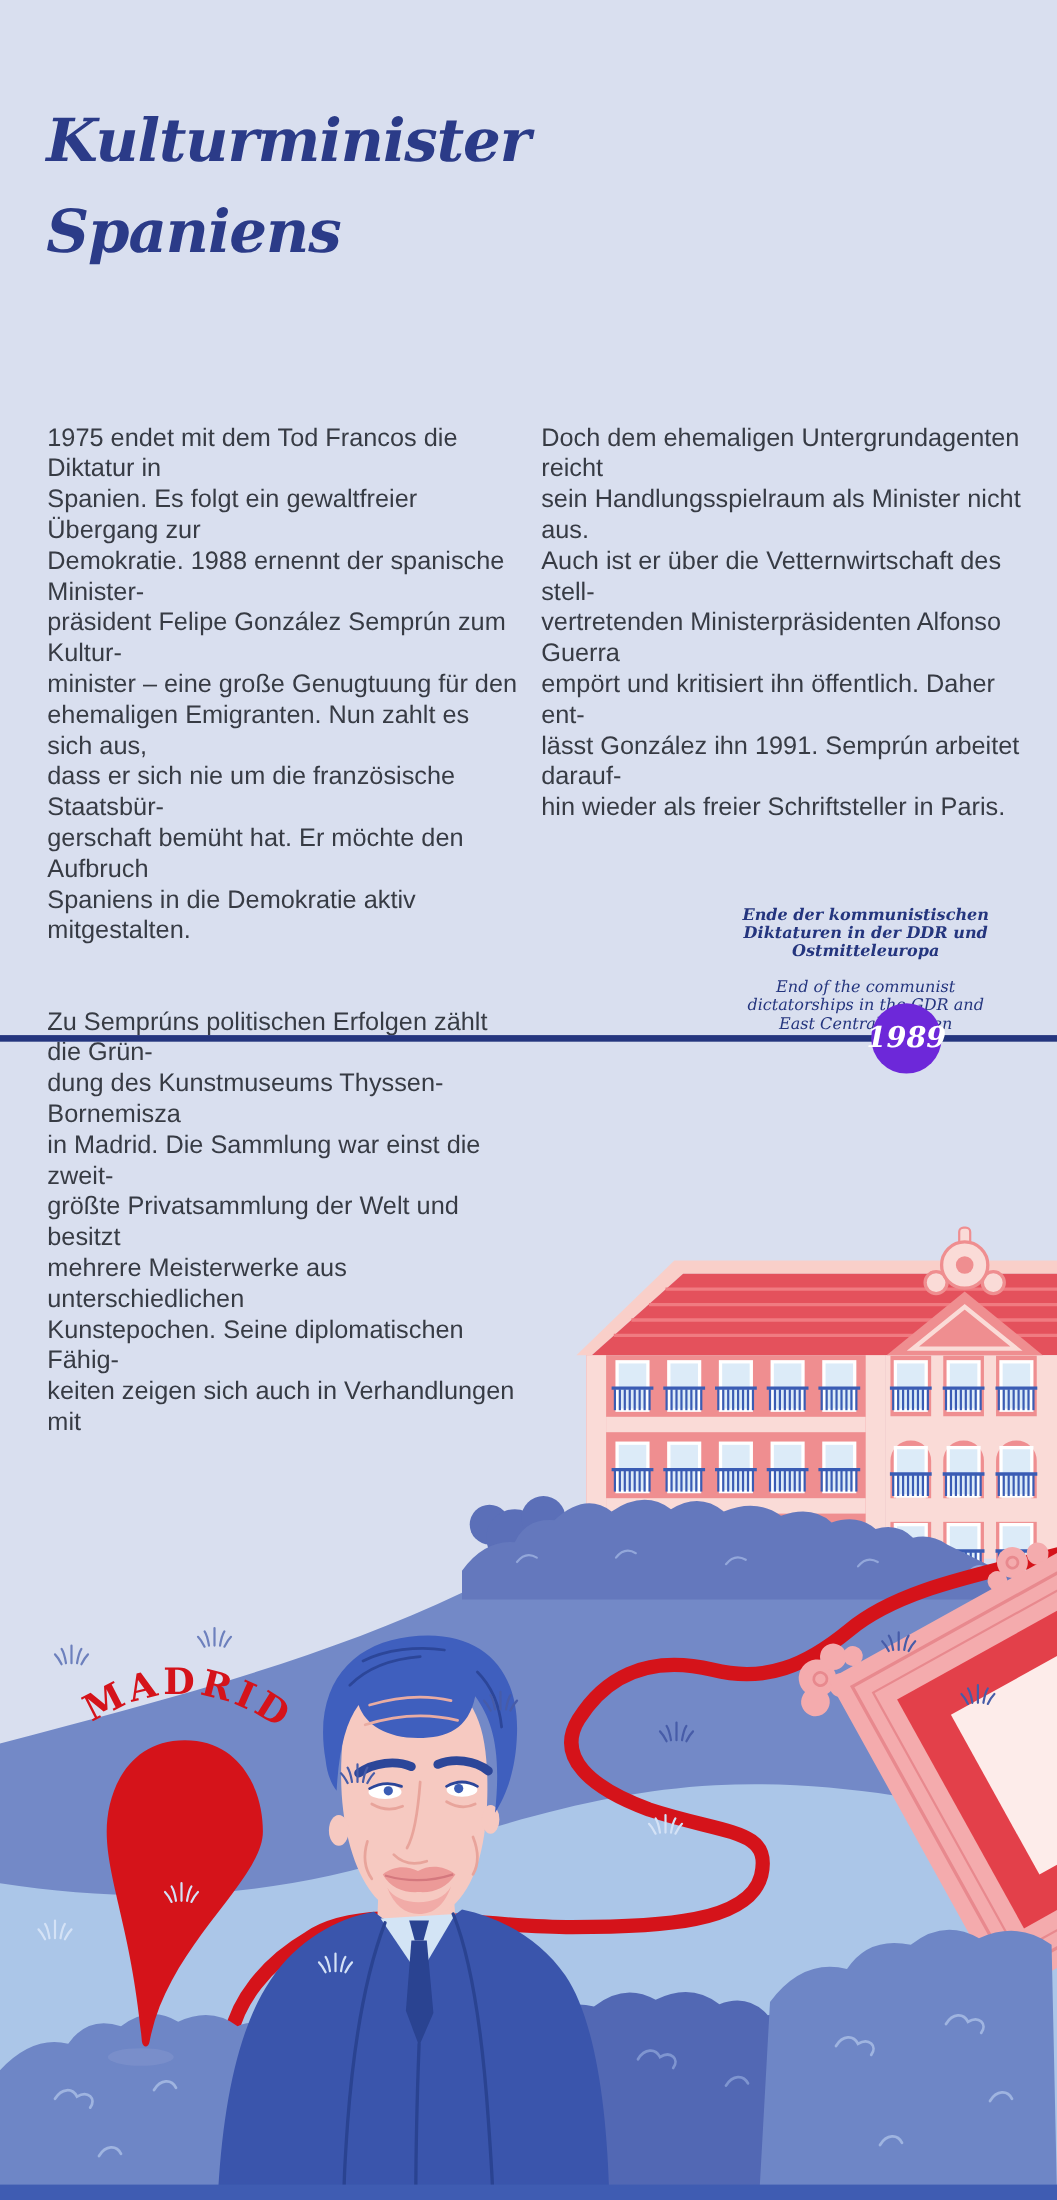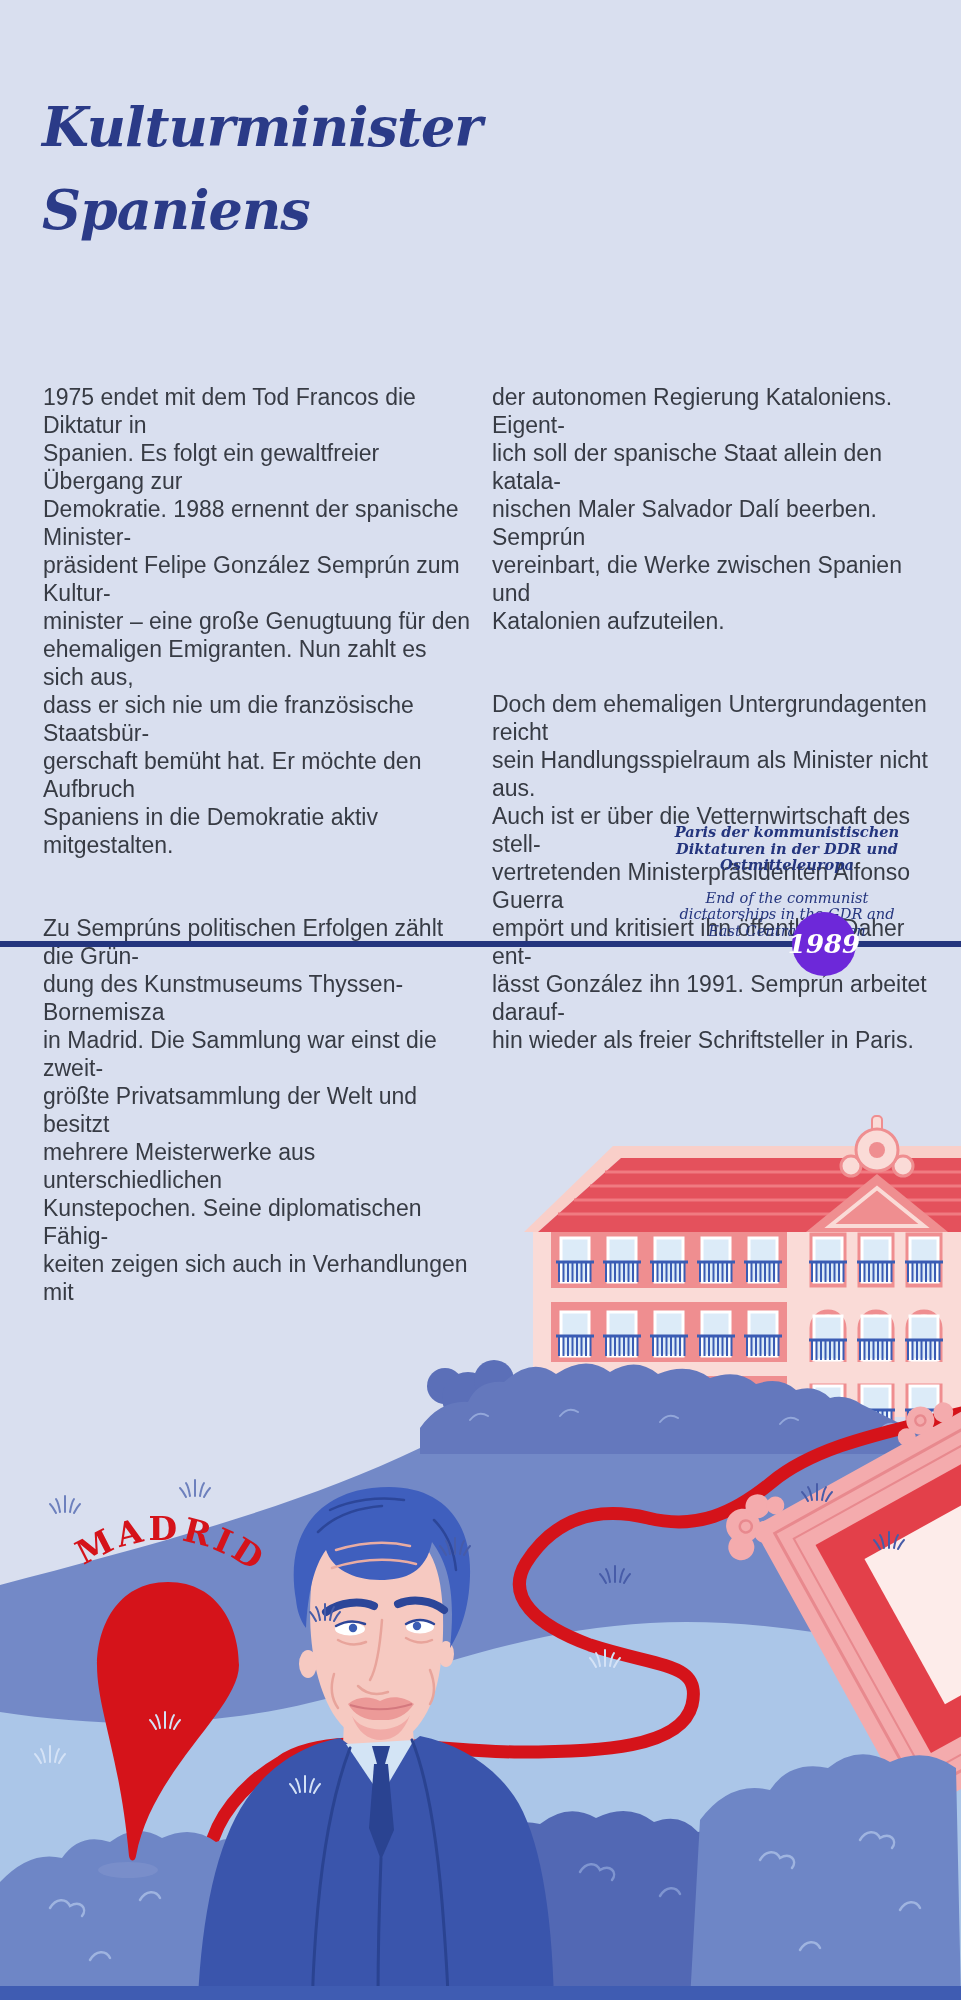--- a/index.html
+++ b/index.html
@@ -50,36 +50,31 @@
     <p>Zu Semprúns politischen Erfolgen zählt die Grün-
 dung des Kunstmuseums Thyssen-Bornemisza
 in Madrid. Die Sammlung war einst die zweit-
 größte Privatsammlung der Welt und besitzt
 mehrere Meisterwerke aus unterschiedlichen
 Kunstepochen. Seine diplomatischen Fähig-
 keiten zeigen sich auch in Verhandlungen mit</p>
   </div>
 
   <div class="col col-right">
-    <p>der autonomen Regierung Kataloniens. Eigent-
-lich soll der spanische Staat allein den katala-
-nischen Maler Salvador Dalí beerben. Semprún
-vereinbart, die Werke zwischen Spanien und
-Katalonien aufzuteilen.</p>
     <p>Doch dem ehemaligen Untergrundagenten reicht
 sein Handlungsspielraum als Minister nicht aus.
 Auch ist er über die Vetternwirtschaft des stell-
 vertretenden Ministerpräsidenten Alfonso Guerra
 empört und kritisiert ihn öffentlich. Daher ent-
 lässt González ihn 1991. Semprún arbeitet darauf-
 hin wieder als freier Schriftsteller in Paris.</p>
   </div>
 
   <div class="tl-caption">
-    <div class="de">Paris der kommunistischen
+    <div class="de">Ende der kommunistischen
 Diktaturen in der DDR und
 Ostmitteleuropa</div>
     <div class="en">End of the communist
 dictatorships in the GDR and
 East Central Spanien</div>
   </div>
   <div class="tl-line"></div>
   <div class="tl-badge">
     <span>1989</span>
   </div>

